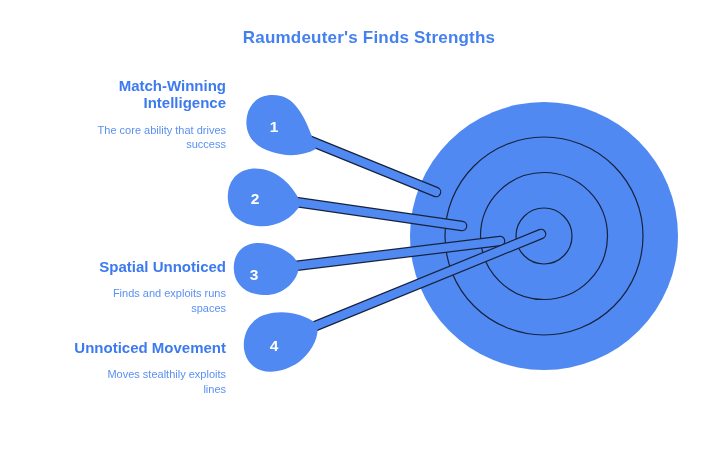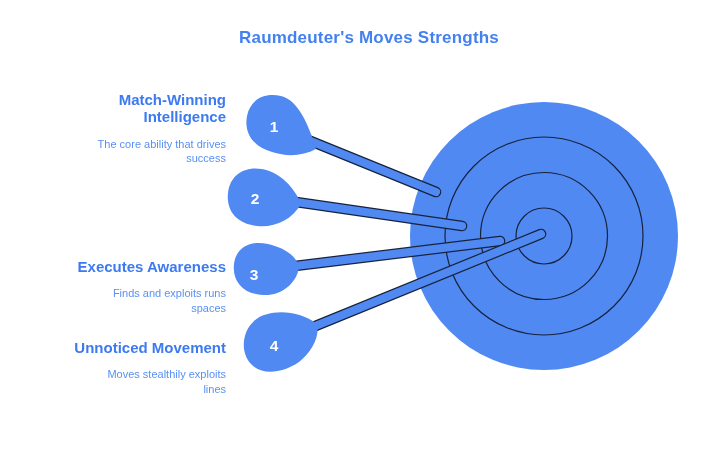--- a/index.html
+++ b/index.html
@@ -19,53 +19,53 @@
   .item-label {
     font-size:15px; font-weight:700; line-height:1.15;
     color: var(--label-blue, #3D7AF0);
     white-space:pre-line;
   }
   .item-desc {
     margin-top:11px; font-size:11px; line-height:1.32;
     color: var(--description-blue, #5A90F3);
     white-space:pre-line;
   }
-  .item-1 { top:91px; }
+  .item-1 { top:77px; }
   .item-2 { top:175px; }
   .item-3 { top:258px; }
   .item-4 { top:339px; }
   .figure { position:absolute; left:0; top:0; }
   .fill-blue { fill: var(--primary-blue, #5089F2); }
   .ring { fill:none; stroke: var(--outline-navy, #17223C); stroke-width:1.2; }
   .needle-outline { stroke: var(--outline-navy, #17223C); stroke-width:10.6; stroke-linecap:round; }
   .needle-fill { stroke: var(--primary-blue, #5089F2); stroke-width:8.2; stroke-linecap:round; }
   .flight { fill: var(--primary-blue, #5089F2); }
   .num {
     fill: var(--number-white, #ffffff);
     font-size:15.5px; font-weight:600; text-anchor:middle;
     font-family:"Liberation Sans", sans-serif;
   }
 </style>
 </head>
 <body>
 
 <div class="canvas">
 
-  <h1 class="title">Raumdeuter's Moves Strengths</h1>
+  <h1 class="title">Raumdeuter's Finds Strengths</h1>
 
   <div class="item item-1">
     <div class="item-label">Match-Winning
 Intelligence</div>
     <div class="item-desc">The core ability that drives
 success</div>
   </div>
 
 
   <div class="item item-3">
-    <div class="item-label">Executes Awareness</div>
+    <div class="item-label">Spatial Unnoticed</div>
     <div class="item-desc">Finds and exploits runs
 spaces</div>
   </div>
 
   <div class="item item-4">
     <div class="item-label">Unnoticed Movement</div>
     <div class="item-desc">Moves stealthily exploits
 lines</div>
   </div>
 

